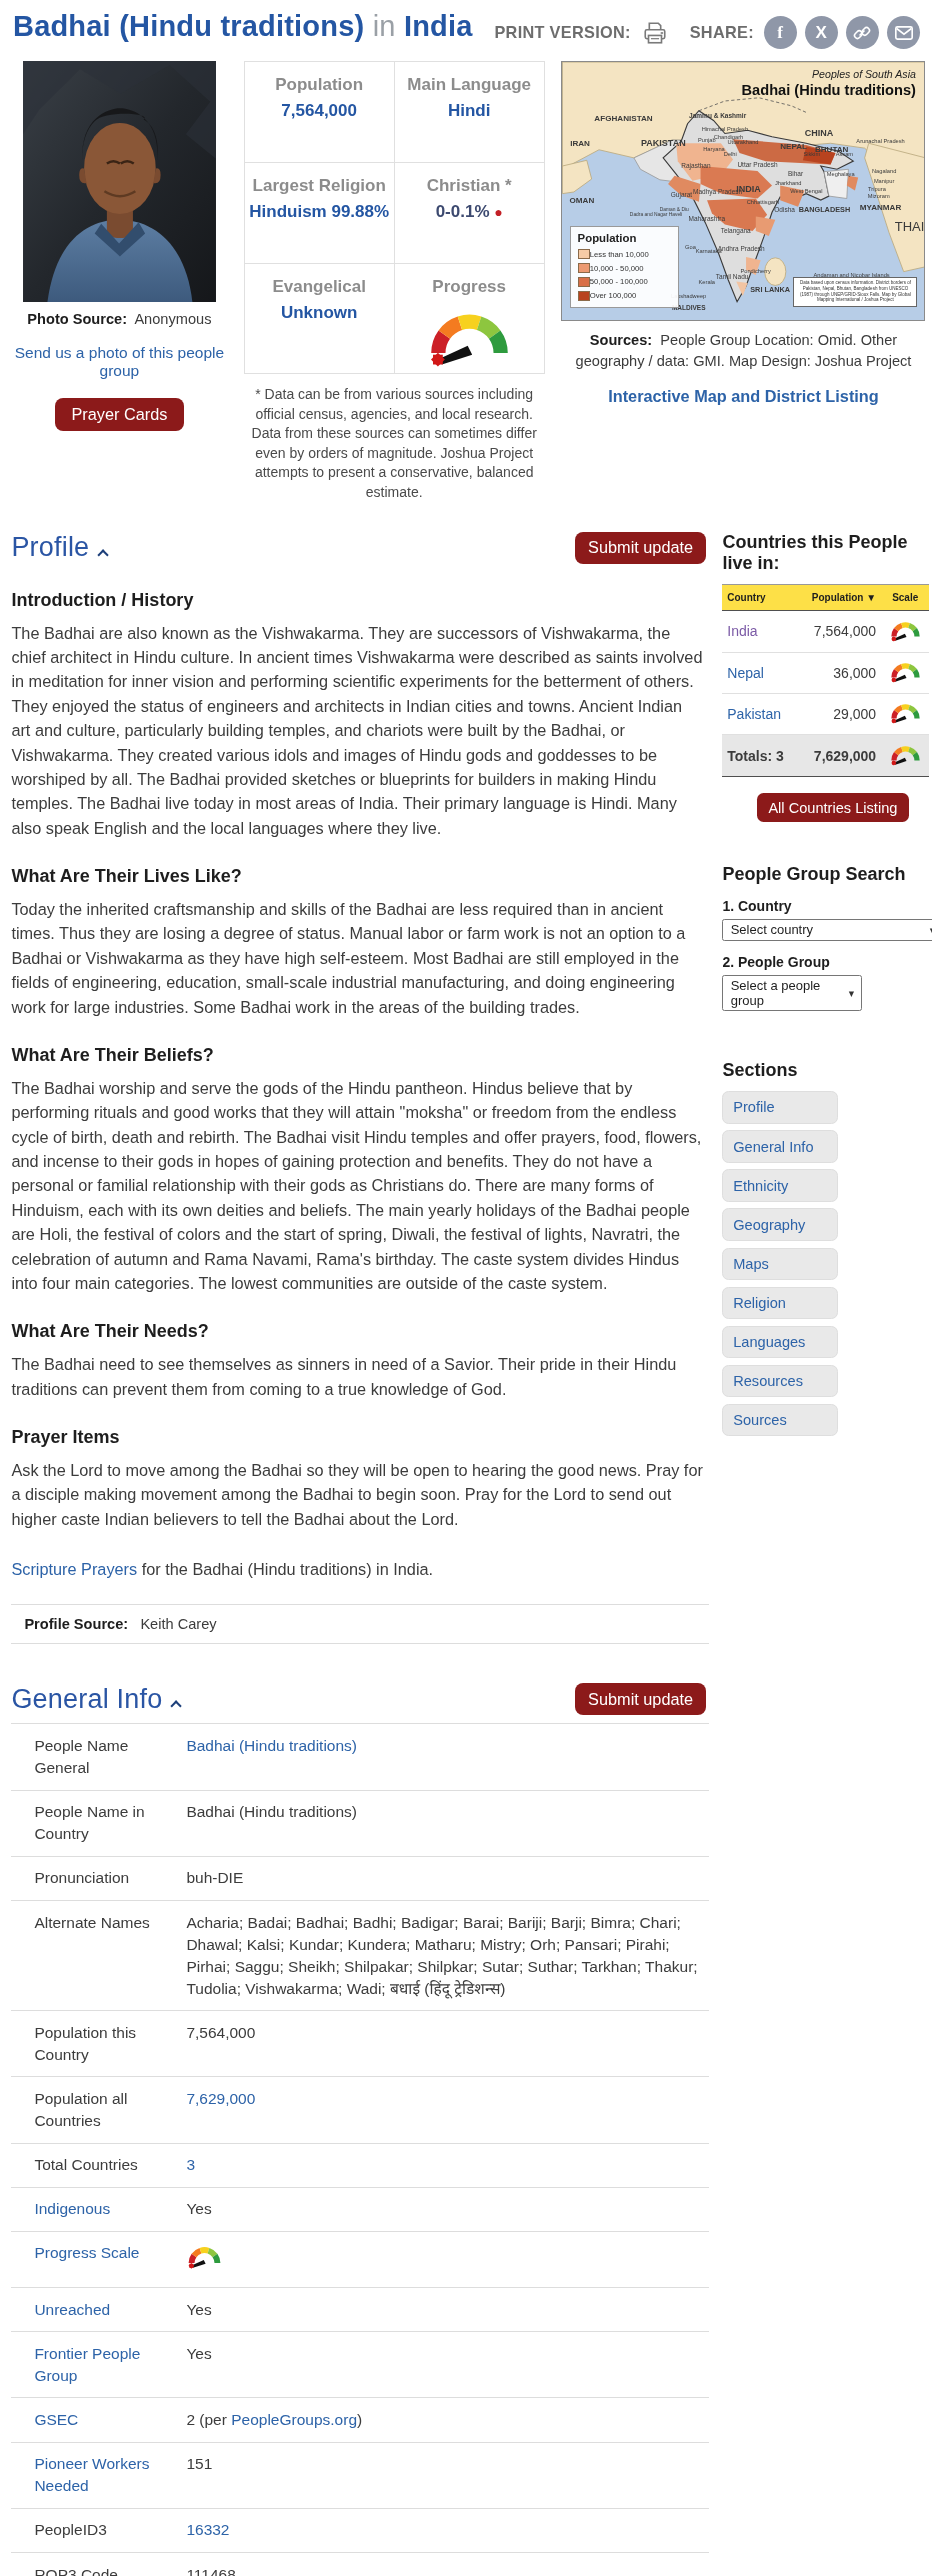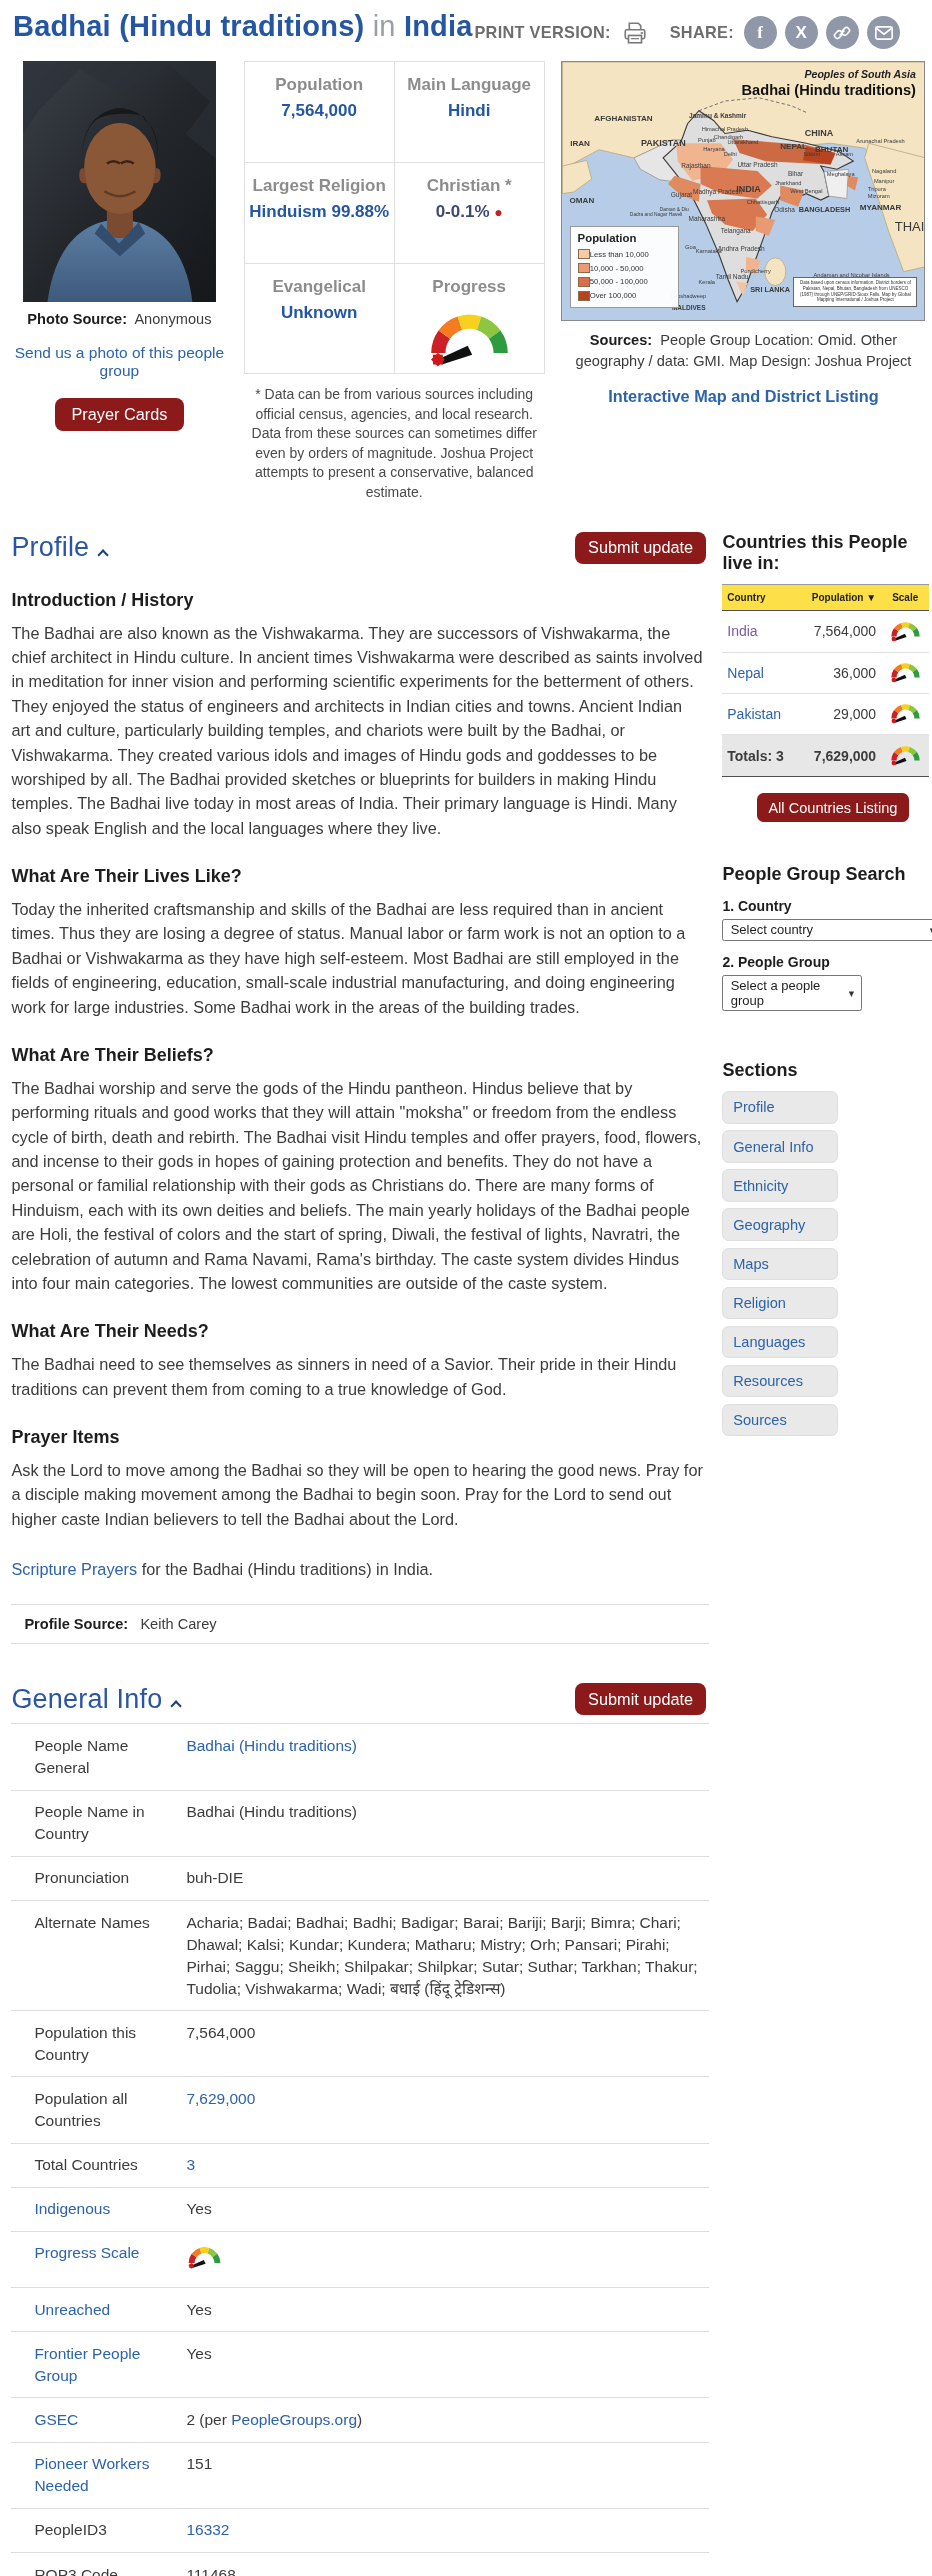--- a/index.html
+++ b/index.html
@@ -3,21 +3,21 @@
 <meta charset="utf-8">
 <style>
   * { box-sizing: border-box; }
   html,body { margin:0; padding:0; background:#fff; }
   body { font-family:"Liberation Sans", sans-serif; color:#3c3c3c; width:933px; }
   .page { width:933px; padding:8.1px 0 24.4px 11.4px; }
   a { color:#2d63a8; text-decoration:none; cursor:pointer; }
   a.visited { color:#7b5aa6; }
 
   
-  .topbar { display:flex; justify-content:space-between; align-items:flex-start; padding-right:33px; }
+  .topbar { display:flex; justify-content:space-between; align-items:flex-start; padding-right:13px; }
   .title { font-size:29px; font-weight:600; color:#2456a3; margin:1.6px 0 13px 1.6px; letter-spacing:0.2px; }
   .title .in { color:#9aa0a6; font-weight:400; }
   .top-actions { display:flex; align-items:center; gap:9.8px; color:#6d6d6d; font-size:16.3px; margin-top:8.1px; font-weight:600; letter-spacing:0.3px; }
   .share-circle { width:33px; height:33px; border-radius:50%; background:#8f97a8; color:#fff; display:flex; align-items:center; justify-content:center; font-size:17px; font-weight:bold; }
   .share-group { display:flex; gap:8.1px; }
 
   
   .hero { display:flex; gap:16.3px; margin-top:4.9px; }
   .photo-col { width:216px; text-align:center; flex:none; }
   .photo { width:193px; height:241px; margin:0 auto; display:block; }
@@ -33,21 +33,21 @@
   .stat-label { color:#8c8c8c; font-weight:bold; font-size:17px; display:block; margin-bottom:6.5px; }
   .stat-value { color:#2456a3; font-weight:bold; font-size:17px; }
   .stat-value.dark { color:#3d4a70; }
   .red-dot { color:#c32026; font-size:14px; }
   .stats-footnote { font-size:14px; color:#4a4a4a; text-align:center; line-height:19.5px; margin-top:11.4px; padding:0 4.9px; }
 
   .map-col { width:365px; flex:none; }
   .map-box { position:relative; width:364px; height:260px; border:0.8px solid #8a8a8a; overflow:hidden; background:#b7cde7; }
   .map-label { position:absolute; transform:translate(-50%,-50%); color:#3a3a3a; white-space:nowrap; font-family:"Liberation Sans",sans-serif;margin-top:20px; }
   .map-titles { position:absolute; top:6.5px; right:8.1px; text-align:right; }
-  .map-supertitle { font-size:10.6px; font-weight:bold; font-style:italic; color:#222; }
+  .map-supertitle { font-size:10.6px; font-weight:normal; font-style:italic; color:#222; }
   .map-title { font-size:14.6px; font-weight:bold; color:#111; margin-top:1.6px; }
   .map-legend { position:absolute; left:8.1px; bottom:11.4px; width:109px; background:rgba(255,255,255,.93); border:0.8px solid #999; padding:4.9px 6.5px 6.5px; }
   .map-legend-title { font-size:11.4px; font-weight:bold; color:#222; margin-bottom:4.9px; }
   .legend-row { display:flex; align-items:center; gap:0; margin-top:4.1px; }
   .legend-swatch { width:12.2px; height:9.8px; border:0.8px solid #8a6a4a; flex:none; }
   .legend-label { font-size:7.7px; color:#333; }
   .map-attrib { position:absolute; right:6.5px; bottom:13px; width:124px; background:#fff; border:0.8px solid #666; padding:2.4px 3.3px; font-size:4.5px; line-height:5.7px; text-align:center; color:#333; }
   .map-sources { font-size:14.6px; text-align:center; margin-top:9.8px; line-height:20.3px; color:#3c3c3c; padding:0 3.3px; }
   .map-sources b { color:#1e1e1e; }
   .map-interactive { display:block; text-align:center; font-weight:bold; font-size:16.3px; margin-top:16.3px; }

